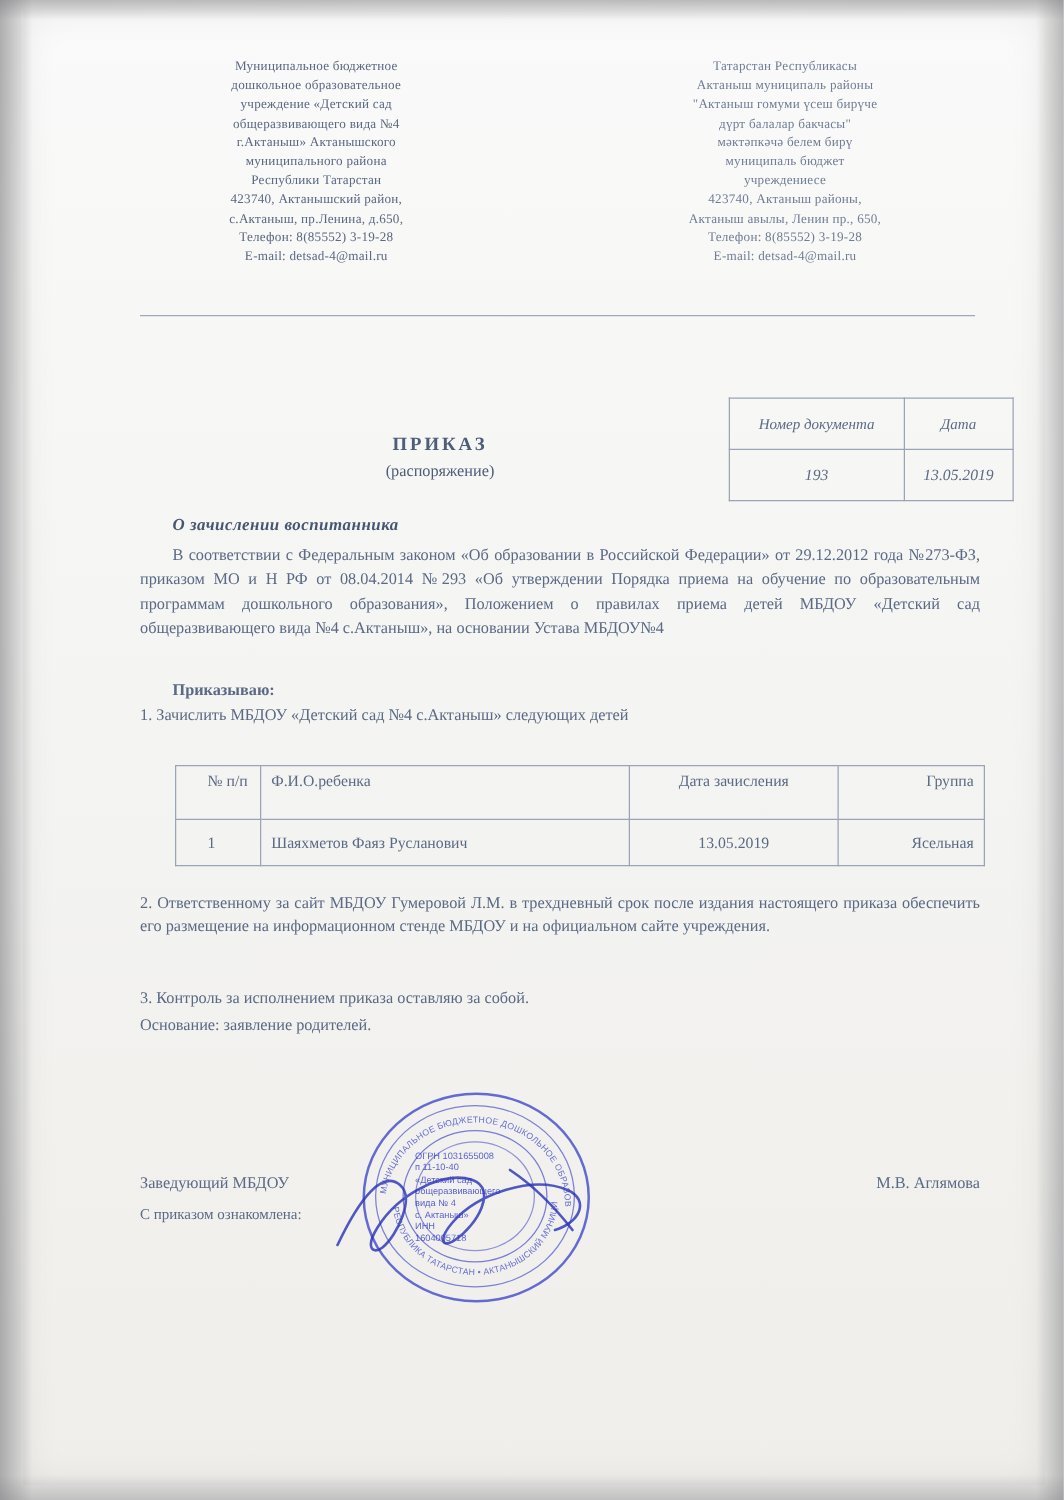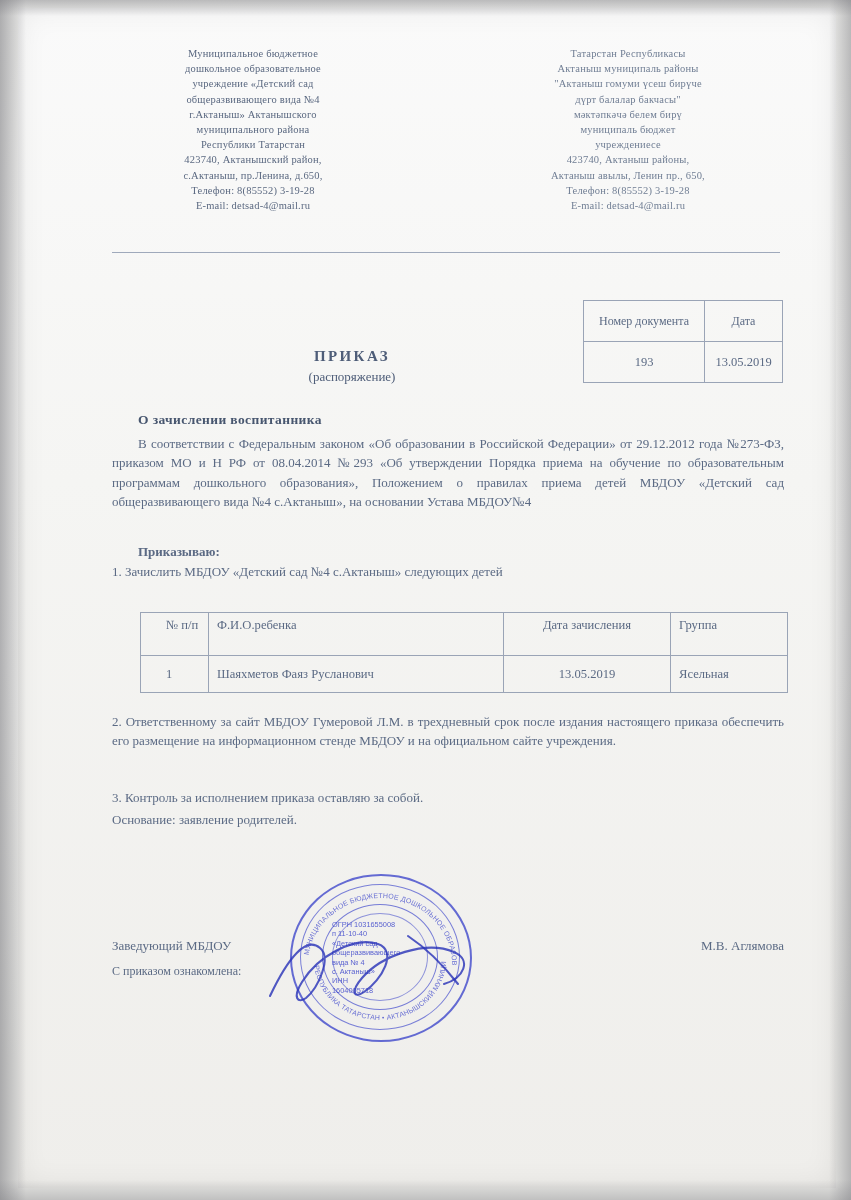--- a/index.html
+++ b/index.html
@@ -103,44 +103,46 @@
   }
   .order-title .t2 {
     font-size: 13px;
     margin-top: 4px;
   }
 
   
   .docnum {
     position: absolute;
     left: 583px;
-    top: 300px;
-    width: 200px;
+    top: 318px;
+    width: 228px;
     border: 1px solid #9aa4b6;
     border-collapse: collapse;
     color: #5b6a84;
     font-size: 12px;
+    font-style: italic;
   }
   .docnum td {
     border: 1px solid #9aa4b6;
     text-align: center;
     padding: 3px 2px;
   }
   .docnum .head { height: 34px; line-height: 14px; }
   .docnum .val { height: 34px; font-size: 12.5px; }
 
   
   .sec-title {
     position: absolute;
     left: 138px;
     top: 412px;
     font-size: 13.5px;
     font-weight: 700;
     color: #47566f;
     letter-spacing: .4px;
+    font-style: italic;
   }
   .para {
     position: absolute;
     color: #5b6a84;
     font-size: 13px;
     line-height: 19.4px;
     text-align: justify;
   }
   #p-intro { left: 112px; top: 434px; width: 672px; text-indent: 26px; }
   #p-order-word { left: 138px; top: 542px; font-weight: 700; font-size: 13px; }
@@ -157,21 +159,21 @@
     font-size: 12.6px;
   }
   .kids th, .kids td {
     border: 1px solid #9aa4b6;
     padding: 5px 8px;
     font-weight: normal;
     text-align: left;
   }
   .kids th.c-num, .kids td.c-num { width: 34px; text-align: left; padding-left: 25px; }
   .kids th.c-date, .kids td.c-date { width: 150px; text-align: center; }
-  .kids th.c-group, .kids td.c-group { width: 100px; text-align: left; }
+  .kids th.c-group, .kids td.c-group { width: 100px; text-align: right; }
   .kids .hrow th { height: 32px; vertical-align: top; line-height: 14px; }
   .kids .drow td { height: 26px; }
 
   #p-item2 { left: 112px; top: 712px; width: 672px; }
   #p-item3 { left: 112px; top: 788px; width: 672px; }
   #p-basis { left: 112px; top: 810px; width: 672px; }
 
   .sign-line {
     position: absolute;
     left: 112px;

